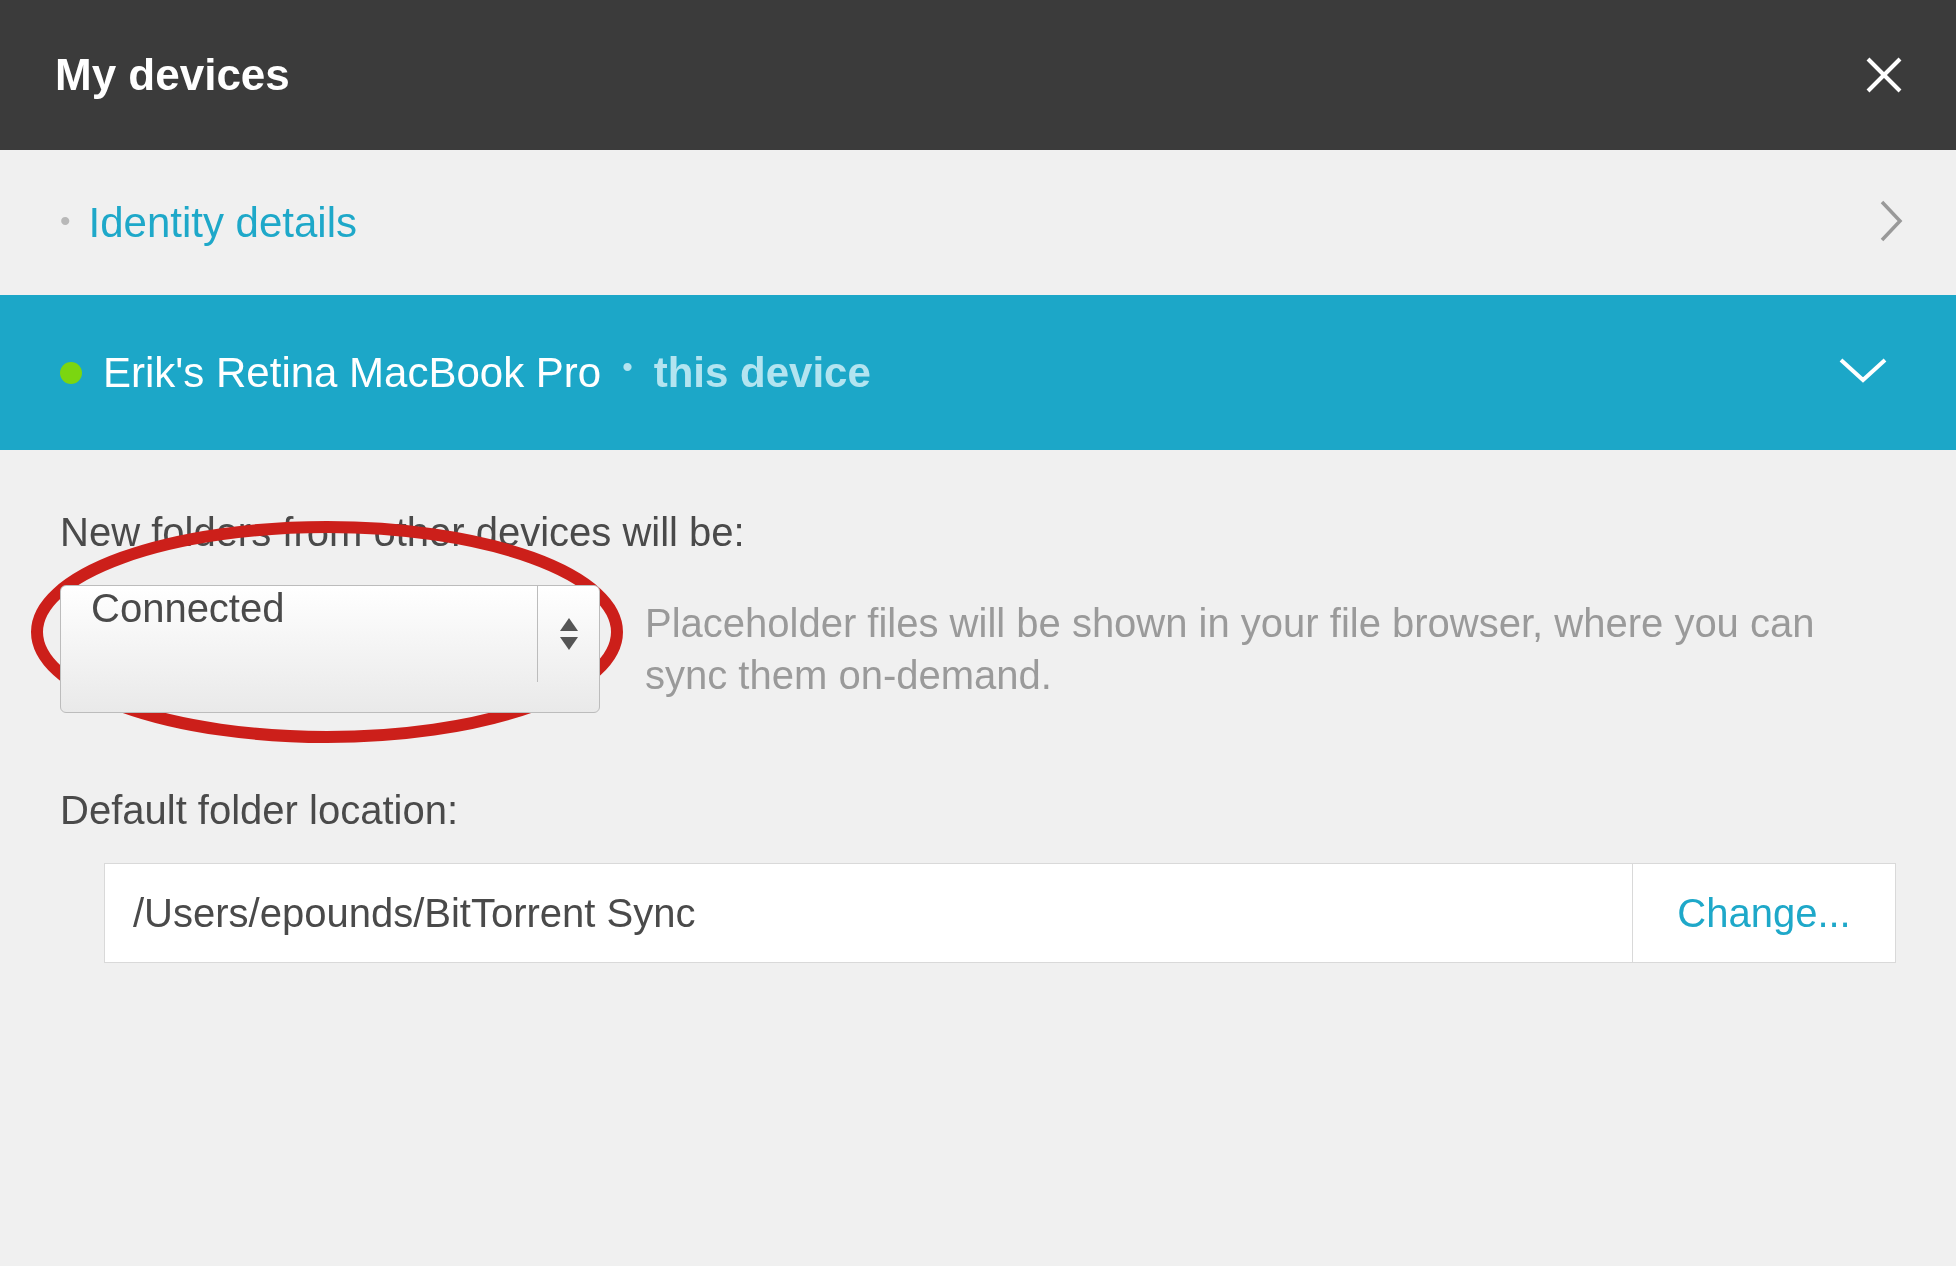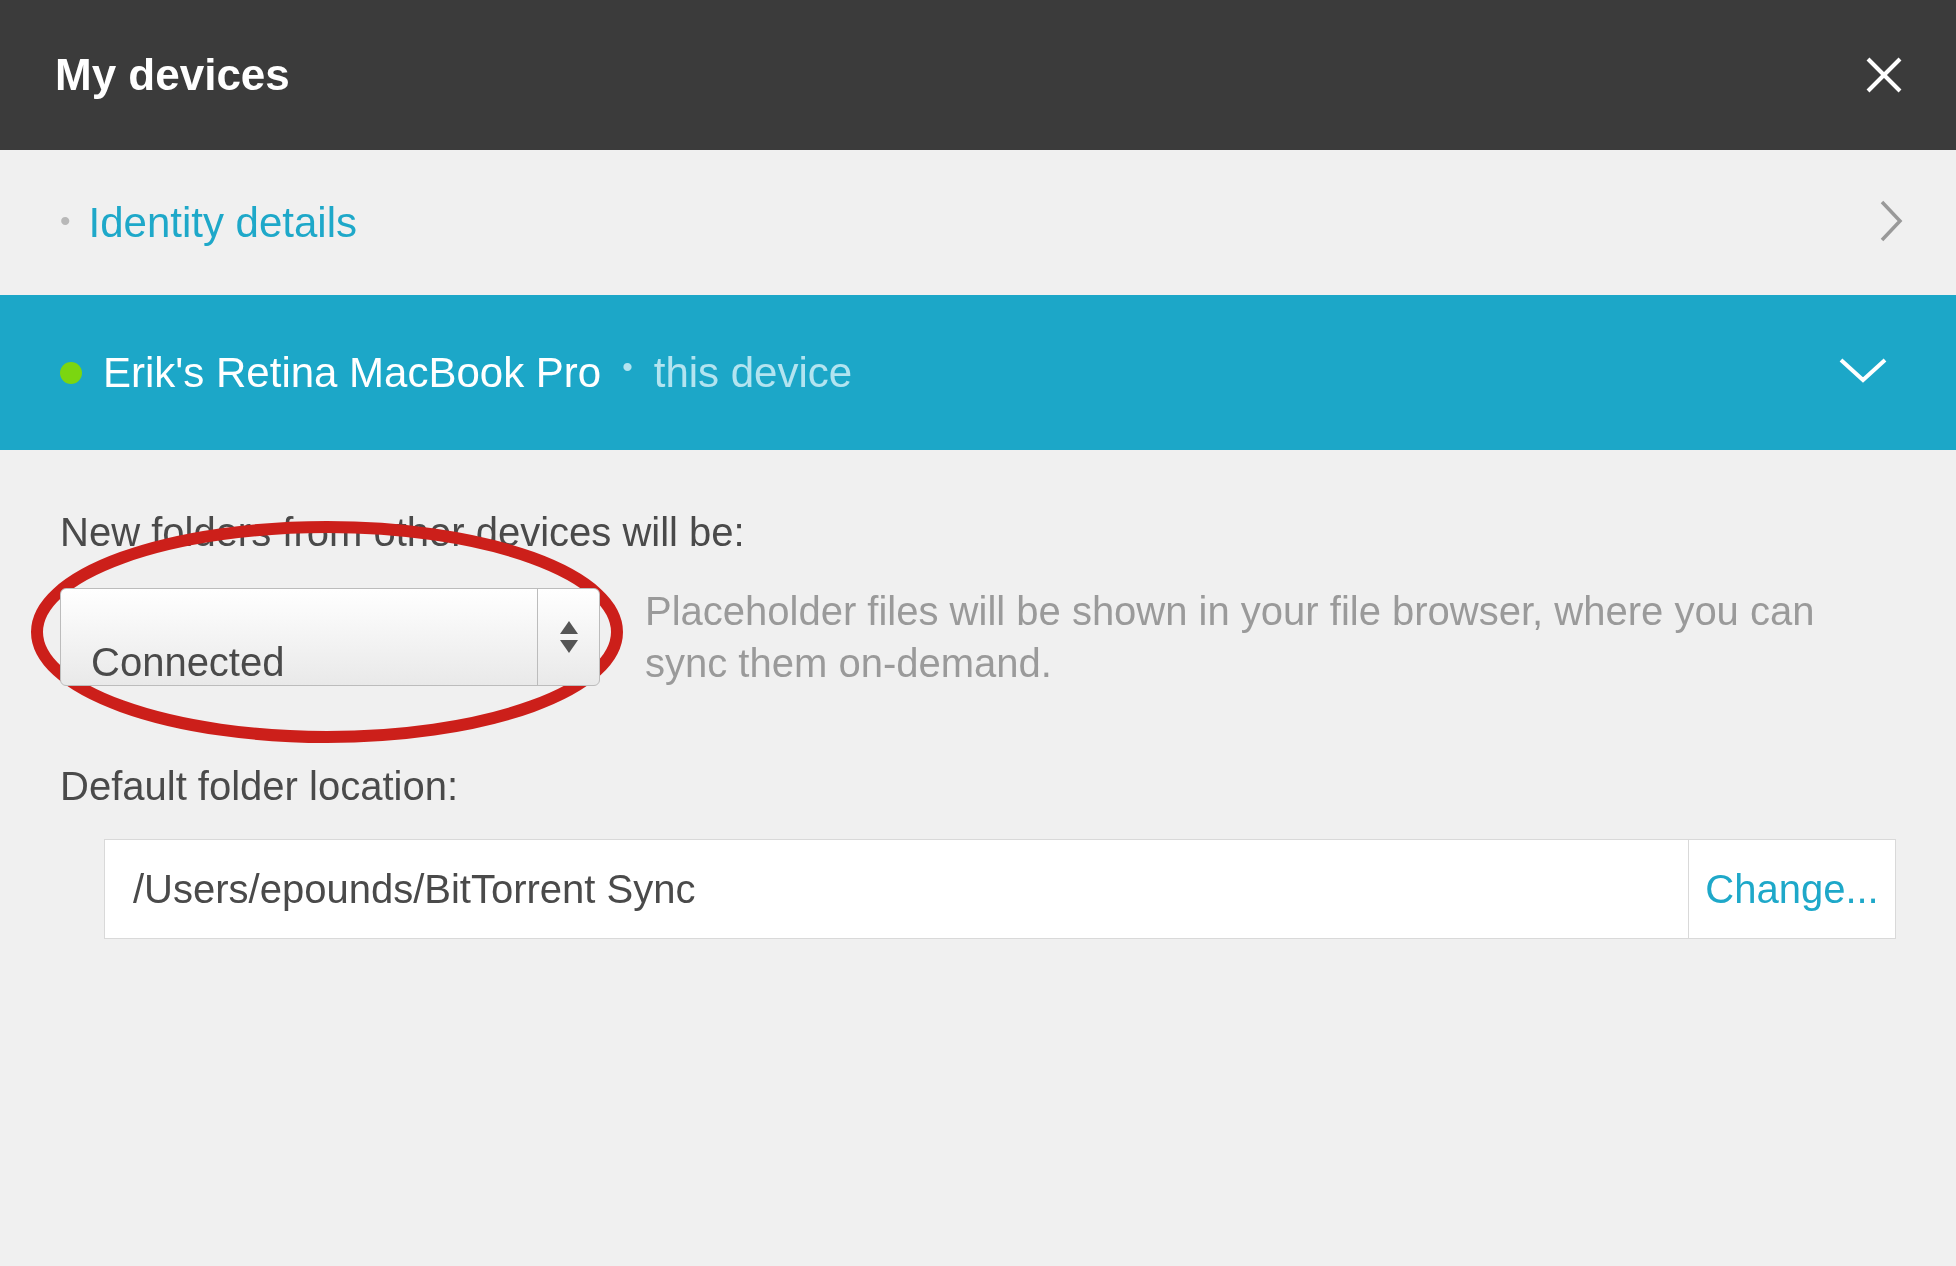--- a/index.html
+++ b/index.html
@@ -78,21 +78,21 @@
     font-size: 42px;
   }
   .status-dot {
     width: 22px;
     height: 22px;
     border-radius: 50%;
     background: #7bd610;
   }
   .device-name { color: #fff; font-weight: 400; }
   .device-sep { color: #b3e4f0; font-size: 30px; position: relative; top: -6px; }
-  .device-this { color: #b3e4f0; font-weight: 400; }
+  .device-this { color: #b3e4f0; font-weight: 700; }
   .chevron-down svg { stroke: #fff; stroke-width: 4; fill: none; }
 
   
   .settings {
     padding: 60px 60px 0 60px;
     flex: 1;
     position: relative;
   }
   .setting-label {
     color: #4a4a4a;
@@ -102,26 +102,26 @@
   }
   .select-row {
     display: flex;
     align-items: center;
     gap: 45px;
     margin-bottom: 75px;
     position: relative;
   }
   .select-box {
     width: 540px;
-    height: 98px;
+    height: 128px;
     border: 1px solid #bcbcbc;
     border-radius: 6px;
     background: linear-gradient(#ffffff, #e9e9e9);
     display: flex;
-    align-items: flex-end;
+    align-items: flex-start;
     cursor: pointer;
     position: relative;
   }
   .select-text {
     flex: 1;
     padding-left: 30px;
     font-size: 40px;
     color: #4a4a4a;
   }
   .select-arrows {
@@ -175,21 +175,21 @@
     border-right: none;
     background: #fff;
     font-size: 40px;
     color: #4a4a4a;
     padding: 0 28px;
     display: flex;
     align-items: center;
     margin-left: 44px;
   }
   .folder-change {
-    width: 208px;
+    width: 264px;
     border: 1px solid #d9d9d9;
     background: #fff;
     color: #1ea8c9;
     font-size: 40px;
     font-weight: 500;
     display: flex;
     align-items: center;
     justify-content: center;
     cursor: pointer;
   }

